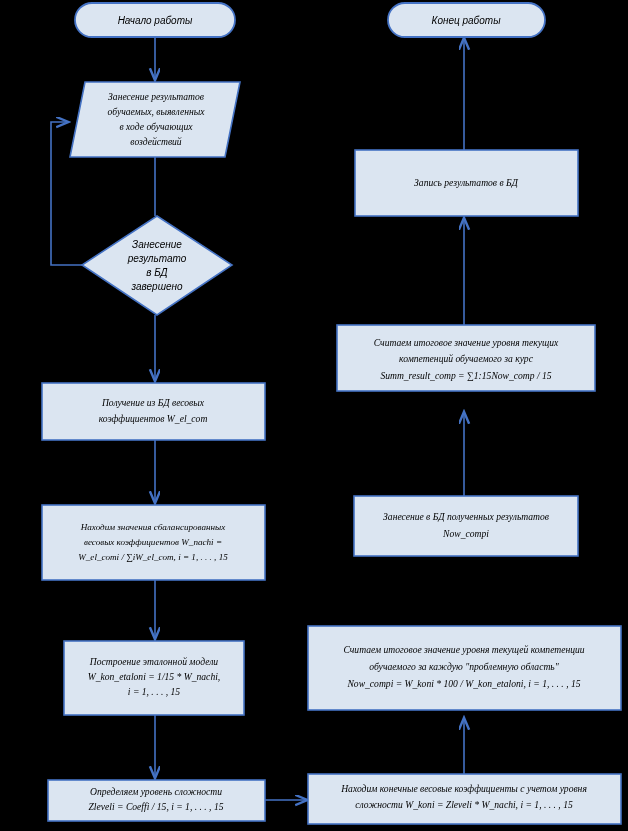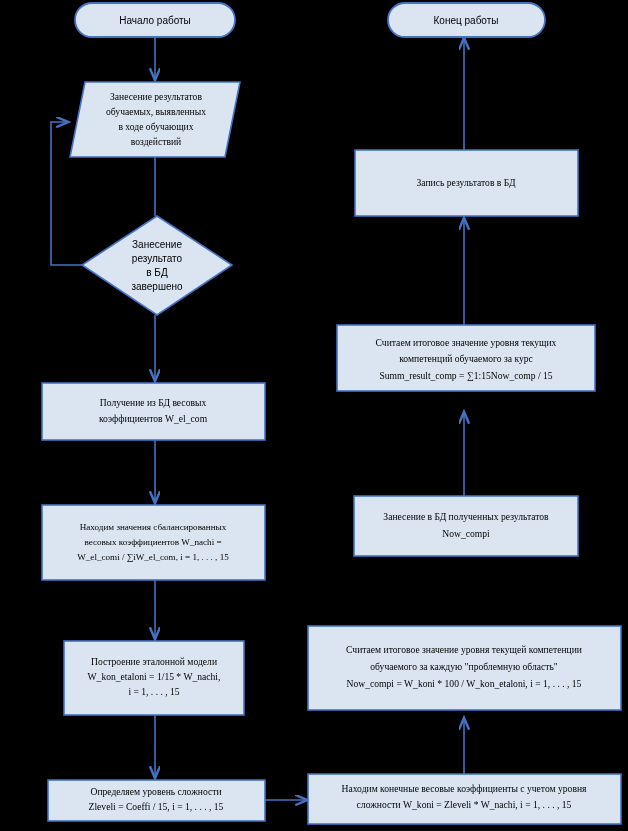--- a/index.html
+++ b/index.html
@@ -6,20 +6,21 @@
     margin: 0;
     padding: 0;
     background: #000000;
   }
   #canvas {
     position: relative;
     width: 628px;
     height: 831px;
     background: #000000;
     overflow: hidden;
+    font-style: italic;
   }
   svg#flow {
     position: absolute;
     left: 0;
     top: 0;
     width: 628px;
     height: 831px;
   }
   .node-shape {
     fill: #dbe5f1;

